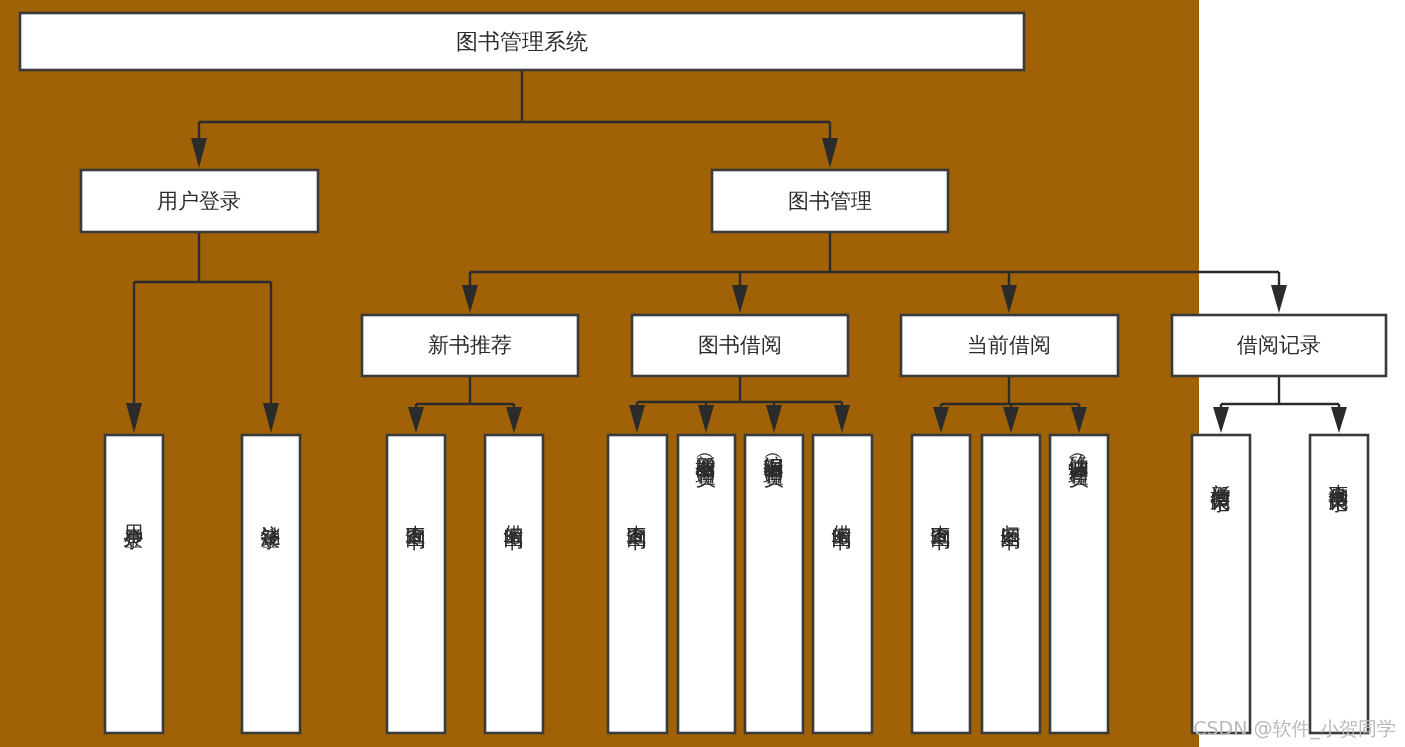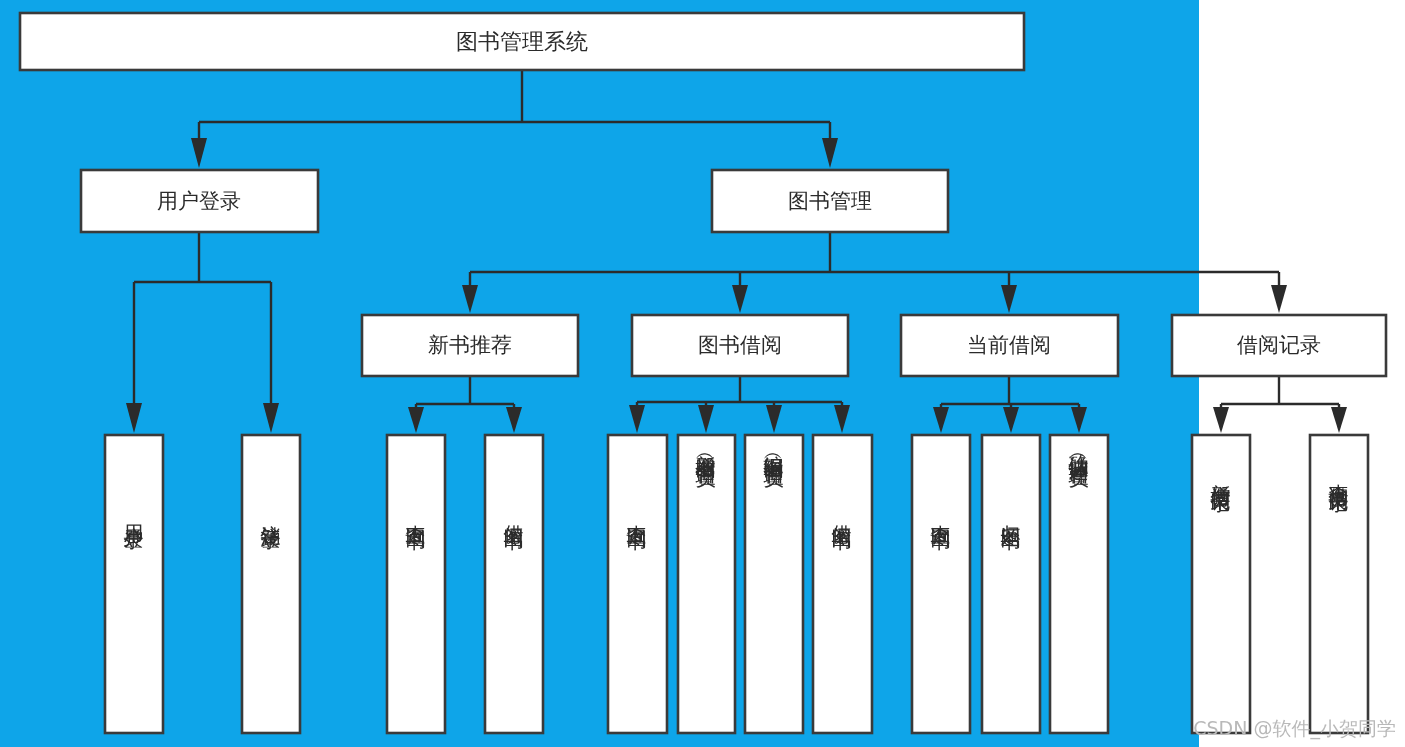--- a/index.html
+++ b/index.html
@@ -11,21 +11,21 @@
   body {
     width: 1405px;
     height: 747px;
     font-family: "DejaVu Sans", "Liberation Sans", sans-serif;
     overflow: hidden;
   }
   #diagram-root {
     position: relative;
     width: 1199px;
     height: 747px;
-    background: #0ea5e9;
+    background: #a16207;
   }
   svg#flowchart {
     display: block;
     width: 1405px;
     height: 747px;
   }
   .node-box {
     fill: #ffffff;
     stroke: #3a3a3a;
     stroke-width: 2.6;

